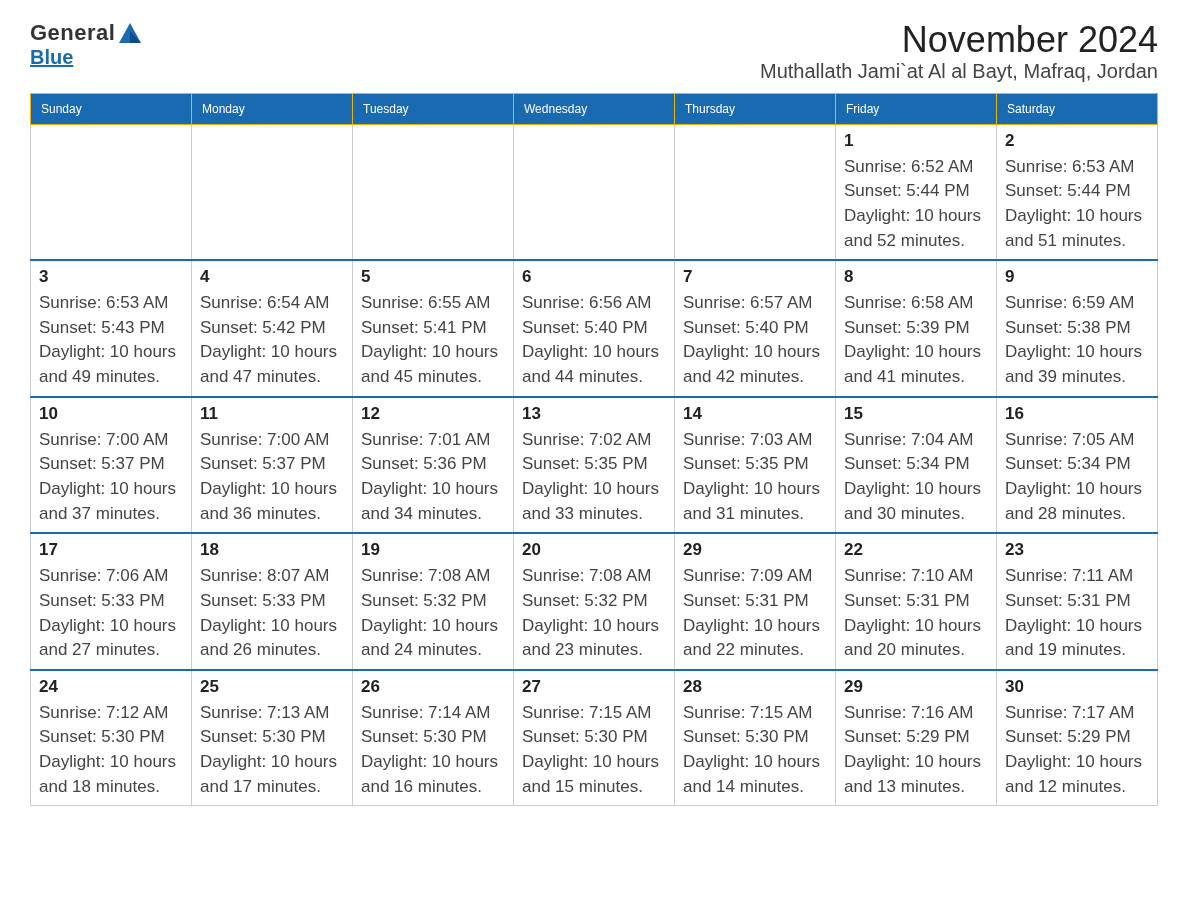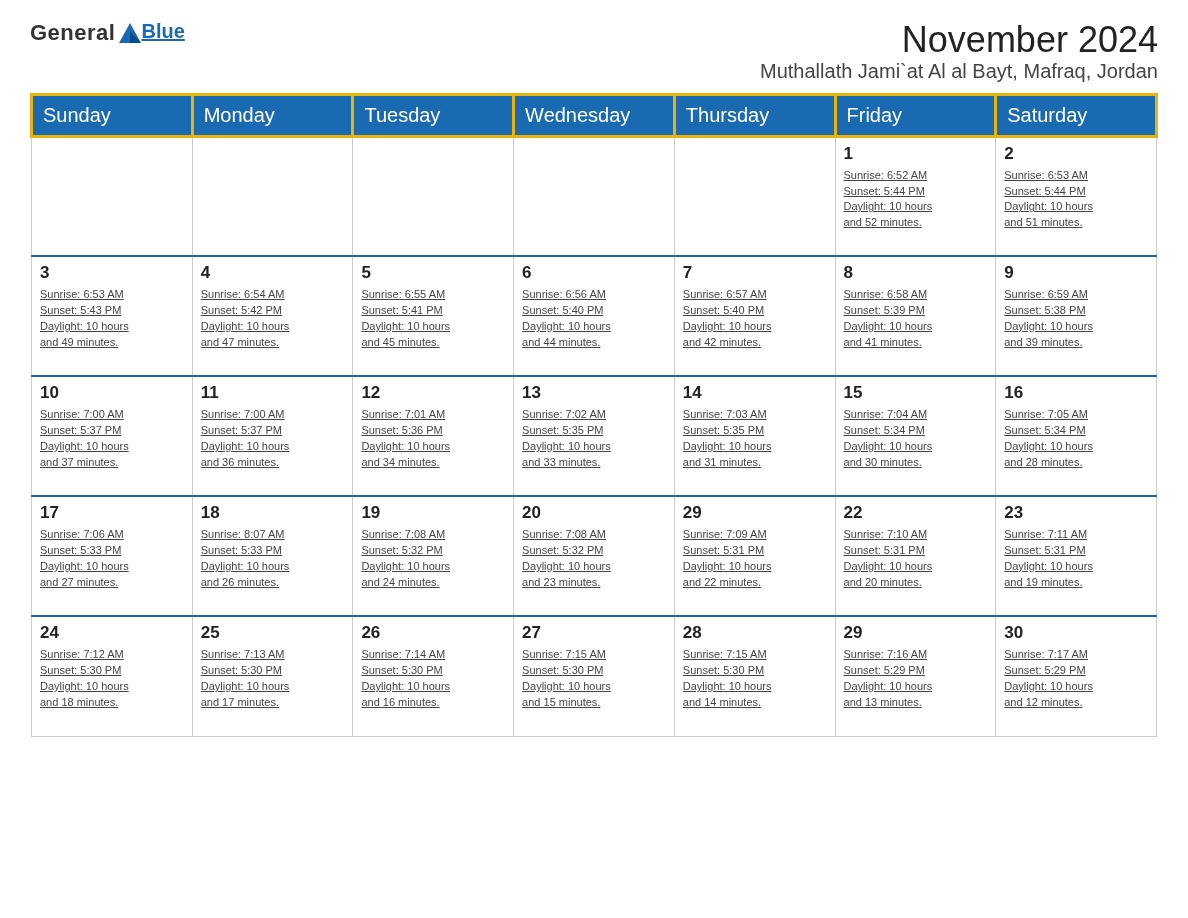--- a/index.html
+++ b/index.html
@@ -11,20 +11,21 @@
       padding: 20px 30px;
     }
     .header-area {
       display: flex;
       justify-content: space-between;
       align-items: flex-start;
       margin-bottom: 10px;
     }
     .logo {
       display: flex;
+      flex-direction: column;
       align-items: flex-start;
     }
     .logo-general {
       font-size: 22px;
       font-weight: bold;
       color: #333;
       letter-spacing: 0.5px;
     }
     .logo-blue {
       font-size: 20px;
@@ -50,46 +51,45 @@
       font-weight: normal;
     }
     .calendar-table {
       width: 100%;
       border-collapse: collapse;
       margin-top: 8px;
     }
     .calendar-table th {
       background-color: #1a6ab1;
       color: #fff;
-      font-size: 20px;
+      font-size: 12px;
       font-weight: normal;
       padding: 8px 10px;
       text-align: left;
-      border: 3px solid #eab308;
+      border: 1px solid #eab308;
     }
     .calendar-table td {
       border: 1px solid #ccc;
       vertical-align: top;
       padding: 6px 8px;
       width: 14.28%;
       min-height: 110px;
       height: 120px;
     }
     .day-number {
       font-size: 17px;
       font-weight: bold;
       color: #222;
       display: block;
       margin-bottom: 4px;
     }
     .day-info {
-      font-size: 11px;
+      font-size: 17px;
       color: #444;
       line-height: 1.45;
-      text-decoration: underline;
     }
     .empty-cell {
       background: #fff;
     }
     .row-border-top td {
       border-top: 2px solid #1a6ab1;
     }
   </style>
 </head>
 <body>

